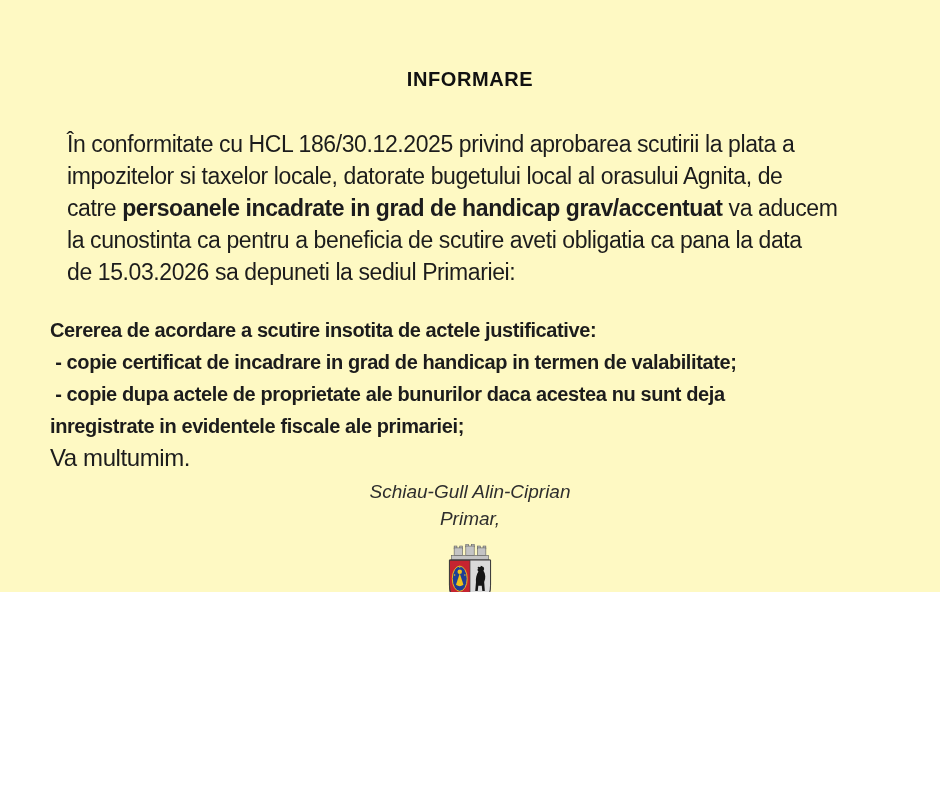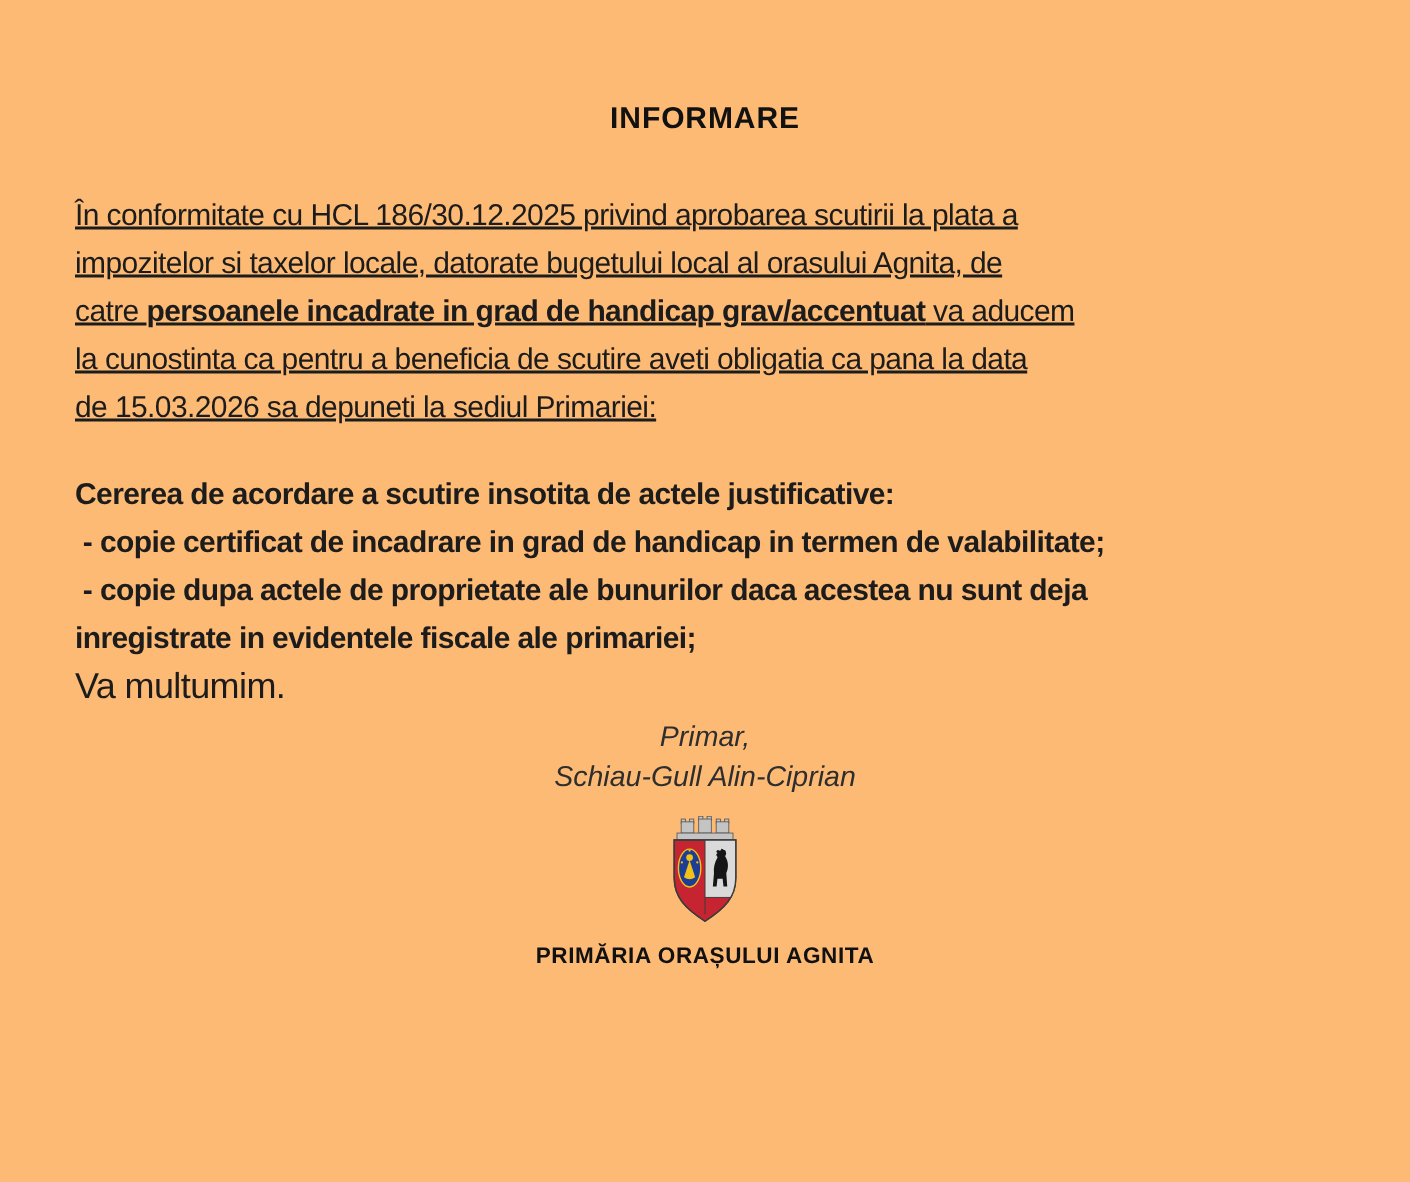--- a/index.html
+++ b/index.html
@@ -3,48 +3,47 @@
 <meta charset="utf-8">
 <style>
   html, body {
     margin: 0;
     padding: 0;
     background: #ffffff;
   }
   .page {
     position: relative;
     width: 940px;
-    height: 788px;
+    height: 592px;
     box-sizing: border-box;
     padding-top: 68px;
-    background: #fdba74;
+    background: #fef9c3;
     color: #1c1c1c;
     font-family: "Liberation Sans", sans-serif;
     overflow: hidden;
   }
   .title {
     margin: 0;
     text-align: center;
     font-size: 20px;
     font-weight: 700;
     letter-spacing: 0.6px;
     color: #111111;
   }
   .content {
     margin: 37px 20px 0 50px;
     width: 870px;
     box-sizing: border-box;
   }
   .intro {
-    margin: 0;
-    font-size: 20px;
+    margin: 17px;
+    font-size: 23px;
     line-height: 32px;
     letter-spacing: -0.4px;
     white-space: pre-wrap;
-    text-decoration: underline;
   }
   .intro strong {
     font-weight: 700;
   }
   .requirements {
     margin-top: 26px;
   }
   .req-heading,
   .req-item {
     margin: 0;
@@ -104,22 +103,22 @@
       <p class="req-heading">Cererea de acordare a scutire insotita de actele justificative:</p>
       <p class="req-item"> - copie certificat de incadrare in grad de handicap in termen de valabilitate;</p>
       <p class="req-item"> - copie dupa actele de proprietate ale bunurilor daca acestea nu sunt deja
 inregistrate in evidentele fiscale ale primariei;</p>
     </div>
 
     <p class="closing">Va multumim.</p>
   </div>
 
   <div class="signature">
+    <p>Schiau-Gull Alin-Ciprian</p>
     <p>Primar,</p>
-    <p>Schiau-Gull Alin-Ciprian</p>
   </div>
 
   <div class="emblem">
     <svg viewBox="0 0 60 80" width="56" height="75">
       <defs>
         <clipPath id="shieldClip">
           <path d="M8 17 H52 V44 C52 58 44 66 30 75 C16 66 8 58 8 44 Z"></path>
         </clipPath>
       </defs>
 

